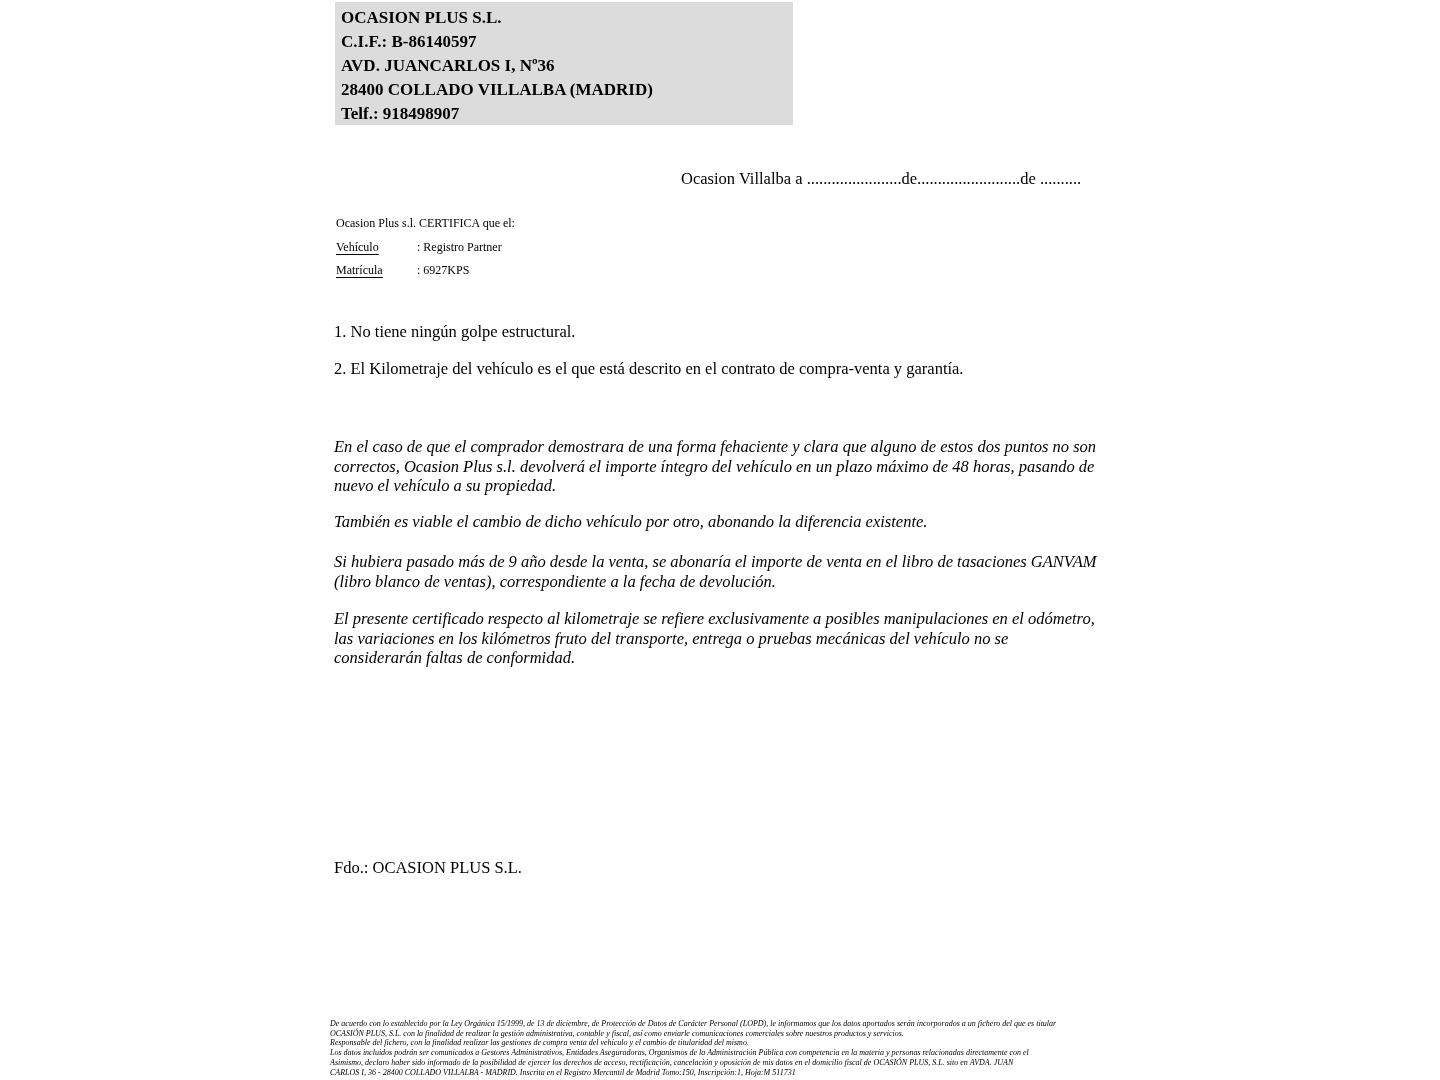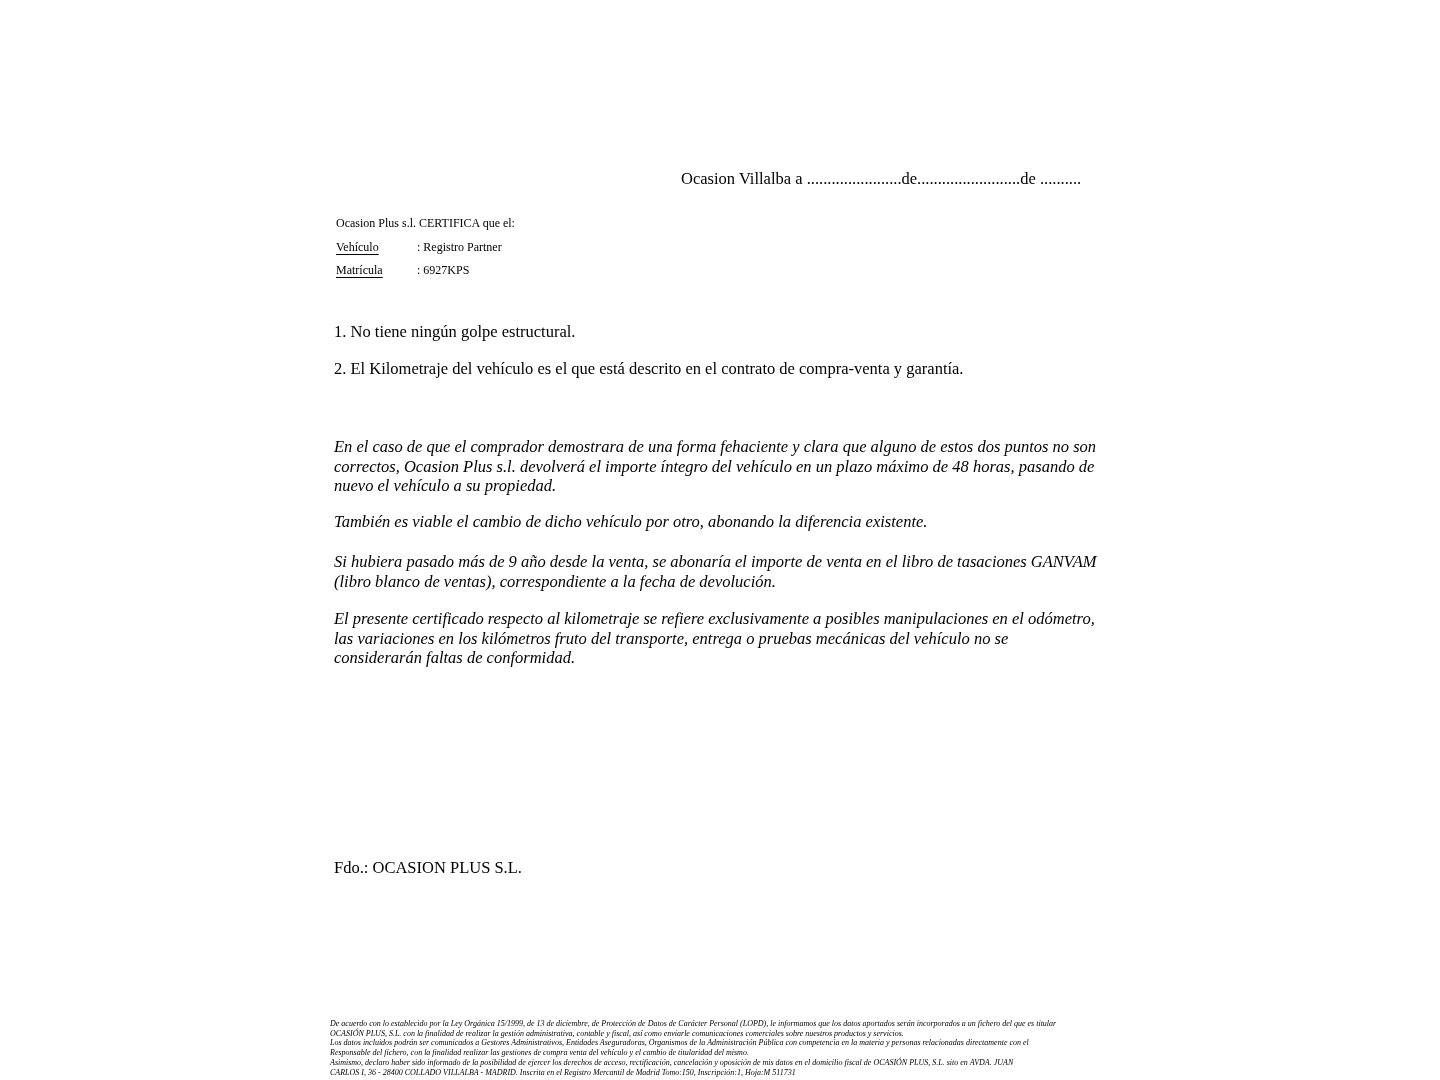--- a/index.html
+++ b/index.html
@@ -77,20 +77,27 @@
     font-size: 8px;
     line-height: 9.7px;
   }
   .footer .fline { white-space: nowrap; font-style: italic; }
 </style>
 </head>
 <body>
 
 <div class="page">
 
+  <div class="header-box">
+    <div>OCASION PLUS S.L.</div>
+    <div>C.I.F.: B-86140597</div>
+    <div>AVD. JUANCARLOS I, Nº36</div>
+    <div>28400 COLLADO VILLALBA (MADRID)</div>
+    <div>Telf.: 918498907</div>
+  </div>
 
   <div class="date-line">Ocasion Villalba a .......................de.........................de ..........</div>
 
   <div class="cert-block">
     <div>Ocasion Plus s.l. CERTIFICA que el:</div>
     <div class="field-row">
       <span class="flabel"><u>Vehículo</u></span><span>:</span>
       <span>Registro Partner</span>
     </div>
     <div class="field-row">
@@ -105,19 +112,19 @@
   <div class="para para-refund">En el caso de que el comprador demostrara de una forma fehaciente y clara que alguno de estos dos puntos no son correctos, Ocasion Plus s.l. devolverá el importe íntegro del vehículo en un plazo máximo de 48 horas, pasando de nuevo el vehículo a su propiedad.</div>
   <div class="para para-exchange">También es viable el cambio de dicho vehículo por otro, abonando la diferencia existente.</div>
   <div class="para para-ganvam">Si hubiera pasado más de 9 año desde la venta, se abonaría el importe de venta en el libro de tasaciones GANVAM (libro blanco de ventas), correspondiente a la fecha de devolución.</div>
   <div class="para para-odometer">El presente certificado respecto al kilometraje se refiere exclusivamente a posibles manipulaciones en el odómetro, las variaciones en los kilómetros fruto del transporte, entrega o pruebas mecánicas del vehículo no se considerarán faltas de conformidad.</div>
 
   <div class="signature">Fdo.: OCASION PLUS S.L.</div>
 
   <div class="footer">
     <div class="fline">De acuerdo con lo establecido por la Ley Orgánica 15/1999, de 13 de diciembre, de Protección de Datos de Carácter Personal (LOPD), le informamos que los datos aportados serán incorporados a un fichero del que es titular</div>
     <div class="fline">OCASIÓN PLUS, S.L. con la finalidad de realizar la gestión administrativa, contable y fiscal, así como enviarle comunicaciones comerciales sobre nuestros productos y servicios.</div>
+    <div class="fline">Responsable del fichero, con la finalidad realizar las gestiones de compra venta del vehículo y el cambio de titularidad del mismo.</div>
     <div class="fline">Los datos incluidos podrán ser comunicados a Gestores Administrativos, Entidades Aseguradoras, Organismos de la Administración Pública con competencia en la materia y personas relacionadas directamente con el</div>
-    <div class="fline">Responsable del fichero, con la finalidad realizar las gestiones de compra venta del vehículo y el cambio de titularidad del mismo.</div>
     <div class="fline">Asimismo, declaro haber sido informado de la posibilidad de ejercer los derechos de acceso, rectificación, cancelación y oposición de mis datos en el domicilio fiscal de OCASIÓN PLUS, S.L. sito en AVDA. JUAN</div>
     <div class="fline">CARLOS I, 36 - 28400 COLLADO VILLALBA - MADRID. Inscrita en el Registro Mercantil de Madrid Tomo:150, Inscripción:1, Hoja:M 511731</div>
   </div>
 
 </div>
 
 </body></html>

